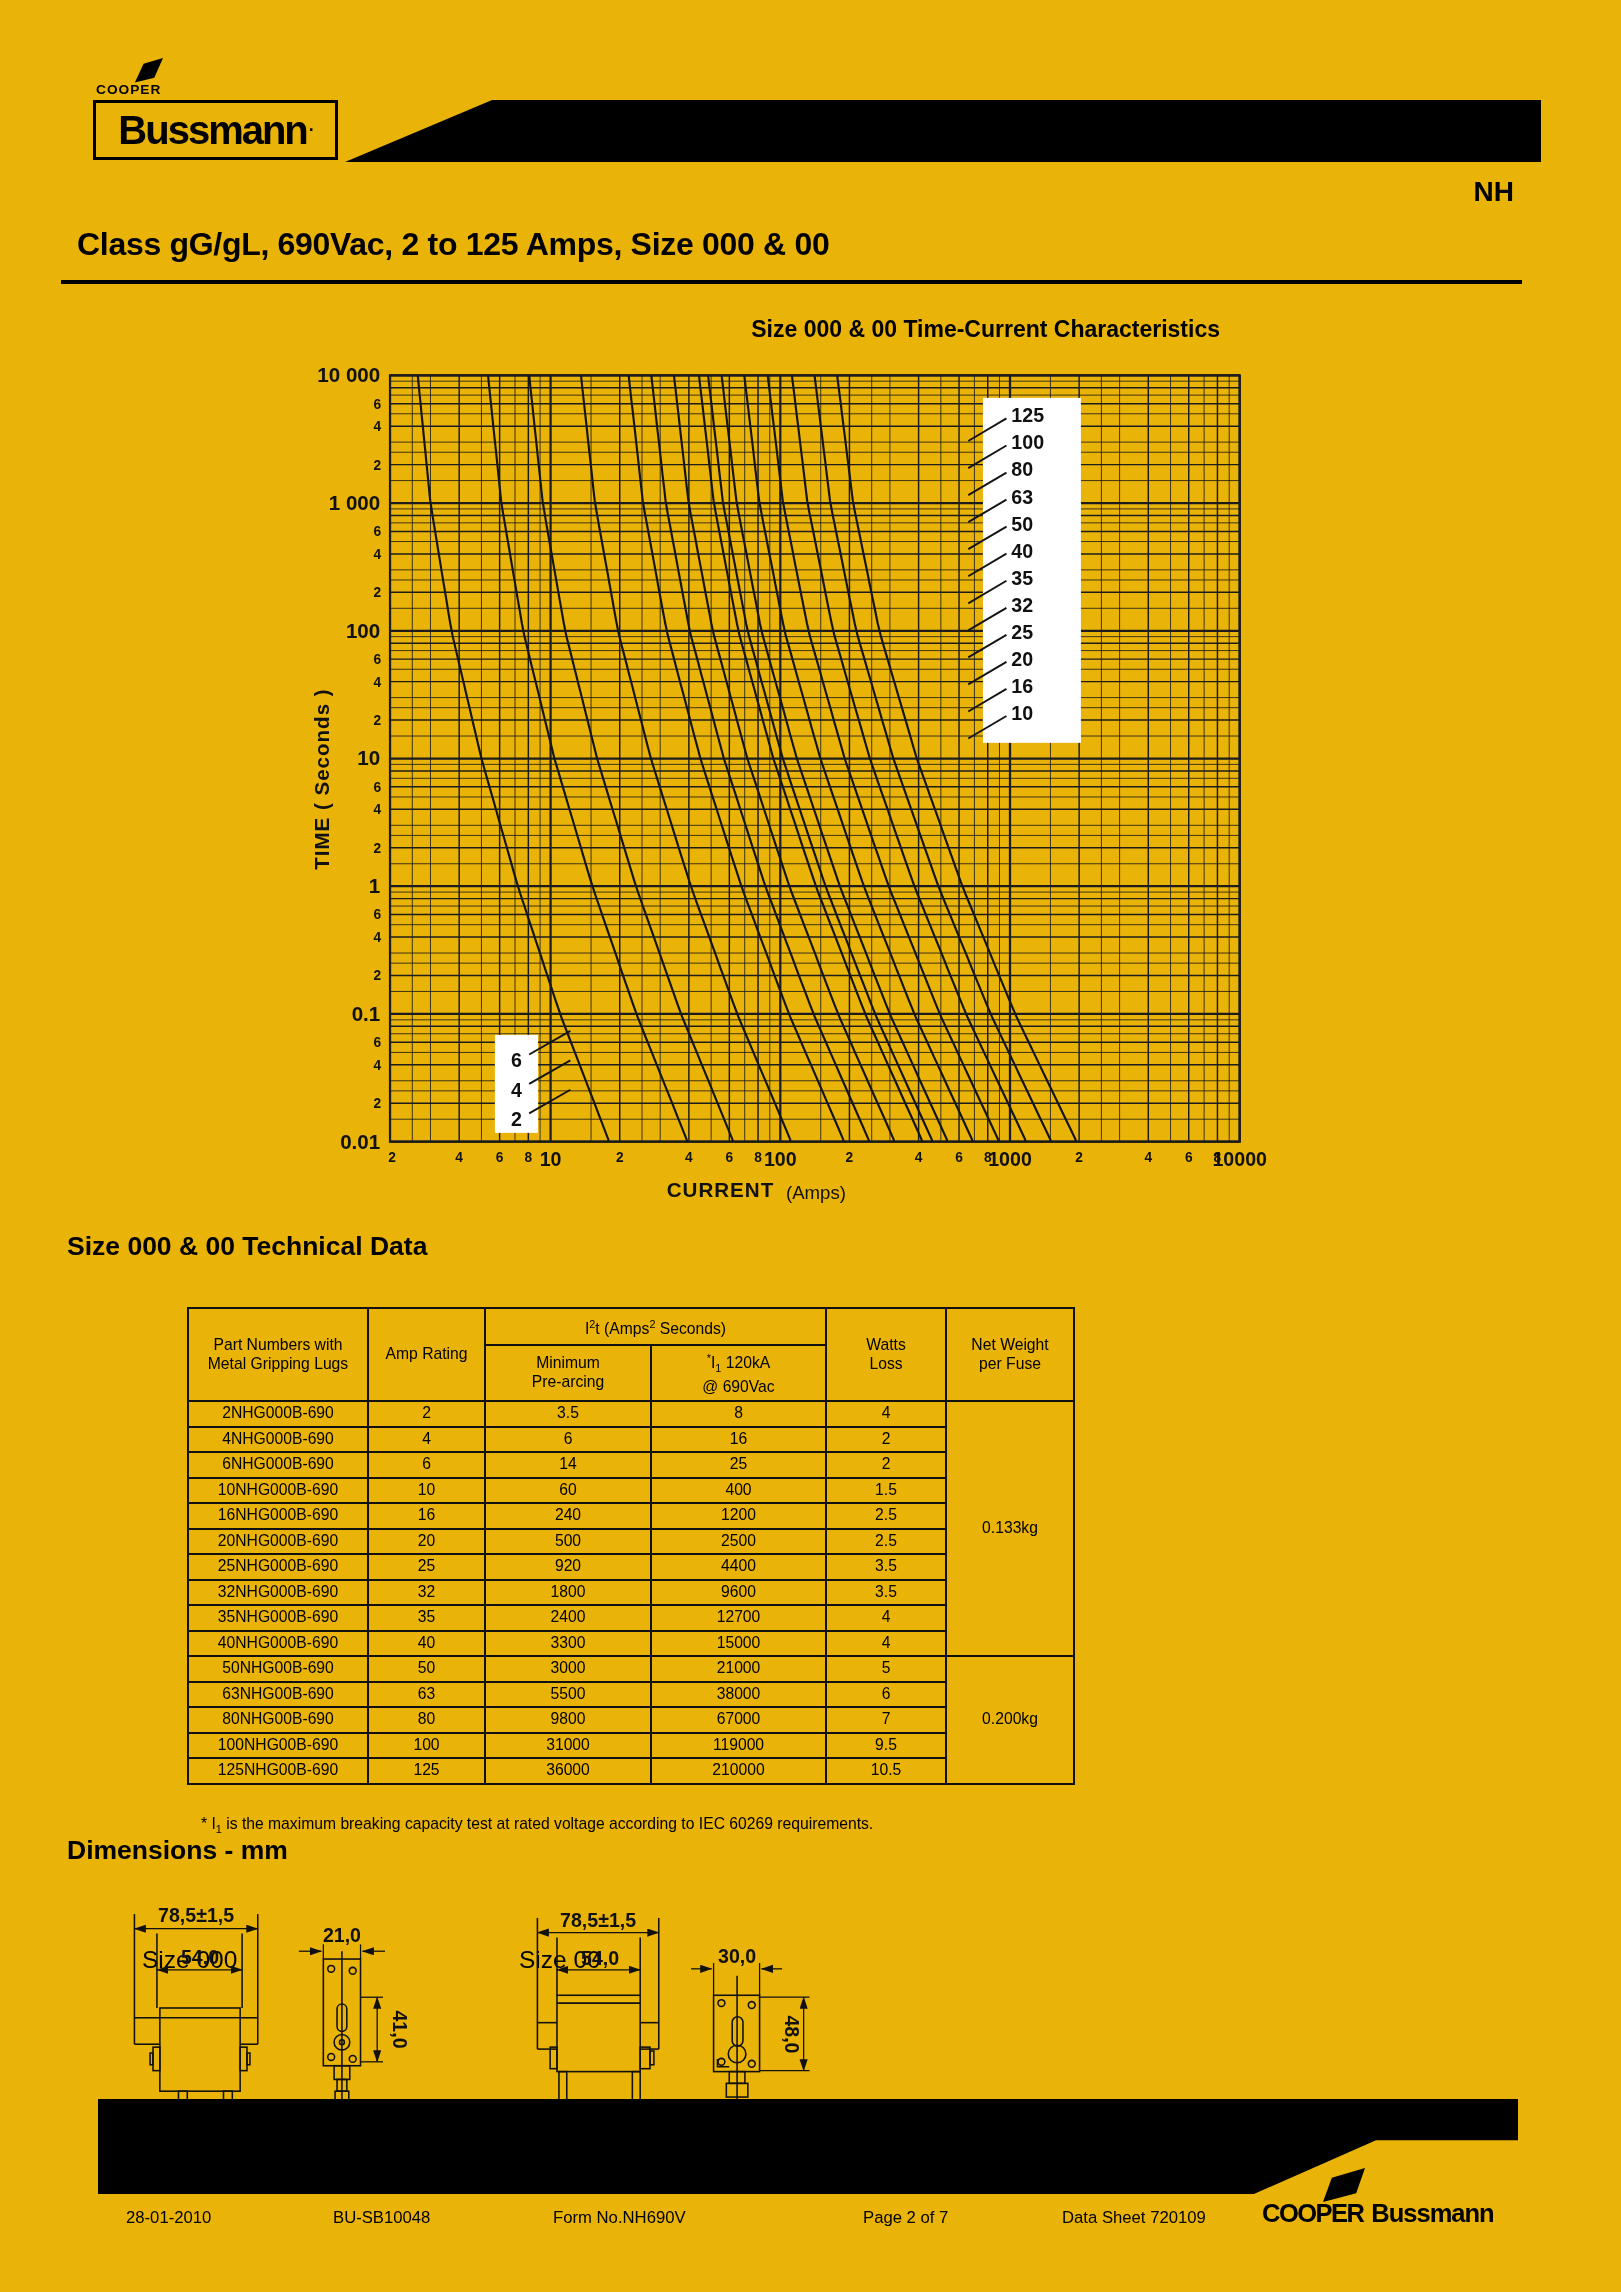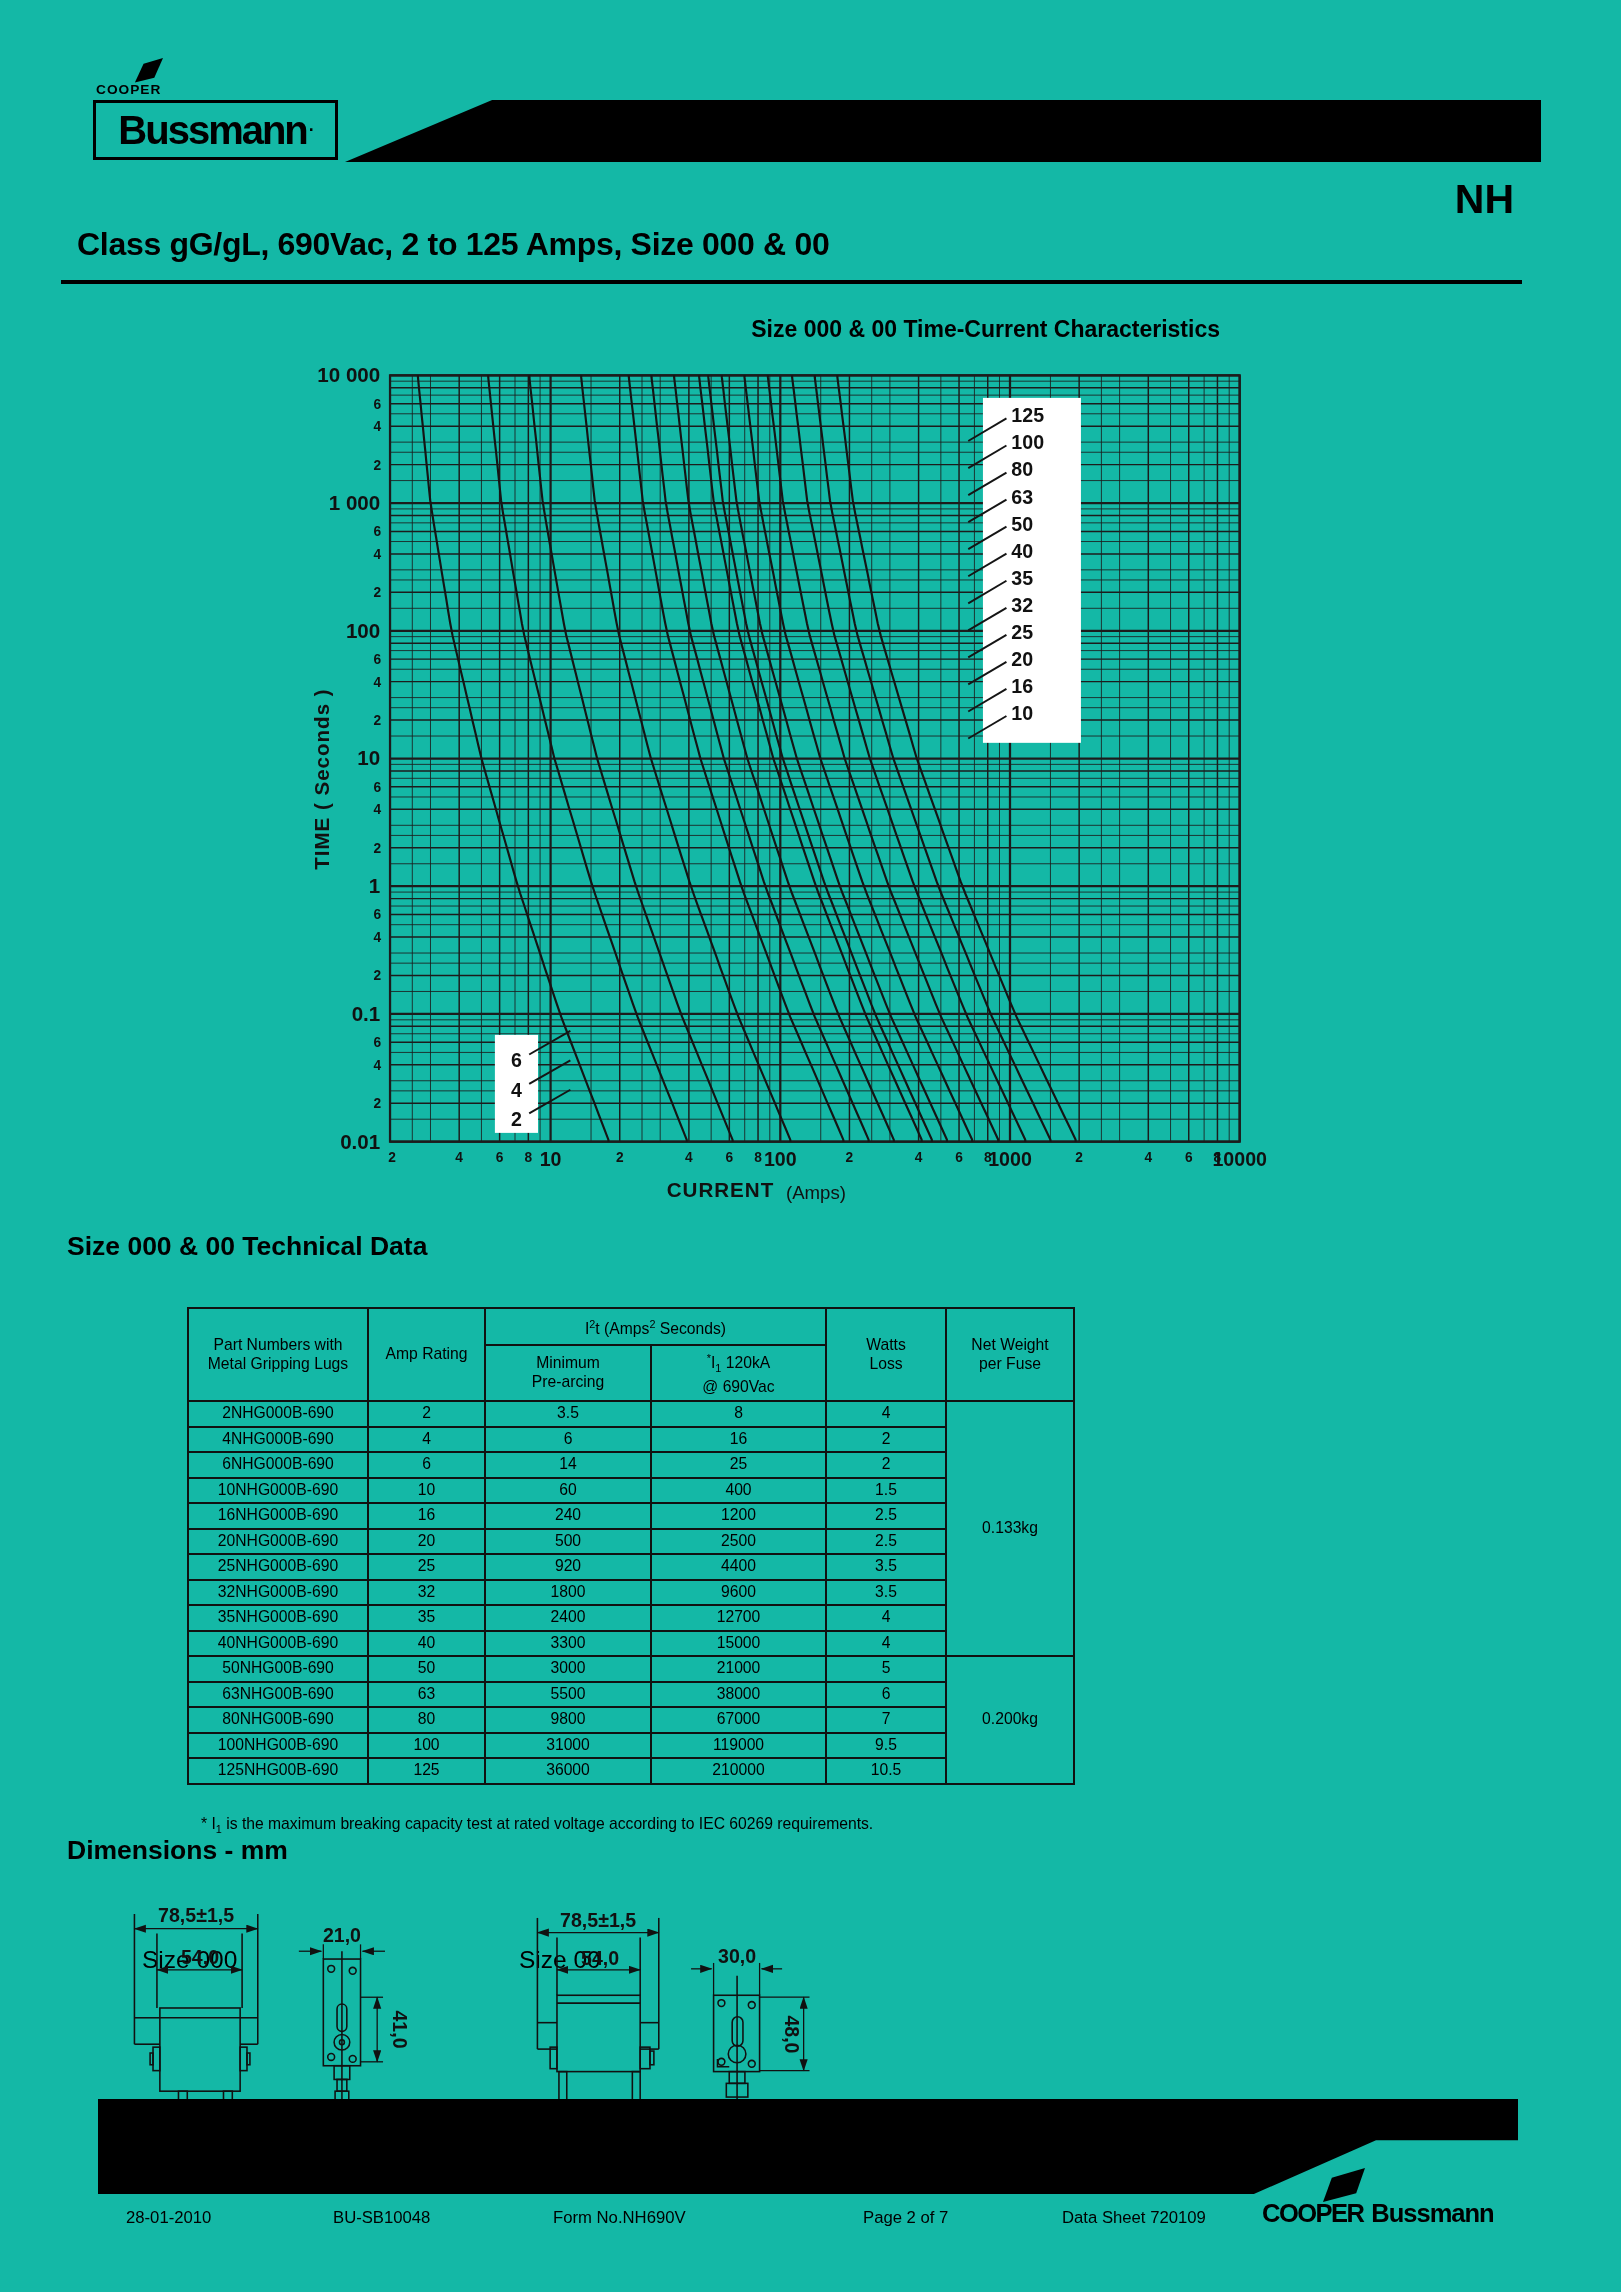--- a/index.html
+++ b/index.html
@@ -1,30 +1,30 @@
 <!DOCTYPE html>
 <html><head>
 <meta charset="utf-8">
 <style>
   html,body{margin:0;padding:0;background:#ffffff;}
-  .page{position:relative;width:1621px;height:2293px;background:#14b8a6;overflow:hidden;
+  .page{position:relative;width:1621px;height:2293px;background:#eab308;overflow:hidden;
         font-family:"Liberation Sans",sans-serif;color:#000;}
   .abs{position:absolute;}
   
   .cooper-mini{left:96px;top:82px;font-size:13.7px;font-weight:bold;letter-spacing:1px;}
   .leaf-top{left:134px;top:58px;width:29px;height:25.5px;background:#000;
             clip-path:polygon(3% 96%,33% 23%,100% 0%,70% 77%);}
   .bussbox{left:93px;top:100px;width:245px;height:60px;border:3.9px solid #000;box-sizing:border-box;
            display:flex;align-items:center;justify-content:center;font-weight:bold;font-size:40px;
            letter-spacing:-2px;transform-origin:center;}
   .bmark{font-size:17.6px;vertical-align:top;margin-left:2px;}
   .band{left:345px;top:100px;width:1196px;height:62px;background:#000;
         clip-path:polygon(0% 100%,12.3% 0%,100% 0%,100% 100%);}
   .title{left:64px;top:179px;font-size:39px;font-weight:bold;letter-spacing:-0.5px;}
-  .nh{left:1367px;top:176px;width:147px;text-align:right;font-size:41px;font-weight:bold;}
+  .nh{left:1367px;top:176px;width:147px;text-align:right;font-size:28px;font-weight:bold;}
   .subtitle{left:77px;top:226px;font-size:32px;font-weight:bold;letter-spacing:-0.3px;}
   .rule{left:61px;top:280px;width:1461px;height:3.9px;background:#000;}
   
   .chart-title{left:370px;top:316px;width:850px;text-align:right;font-size:23px;font-weight:bold;}
   svg text{font-family:"Liberation Sans",sans-serif;fill:#111;}
   .ymaj{font-size:21px;font-weight:bold;}
   .ymin{font-size:14px;font-weight:bold;}
   .xmaj{font-size:20px;font-weight:bold;}
   .xmin{font-size:14px;font-weight:bold;}
   .axlab{font-size:21px;font-weight:bold;letter-spacing:1px;}

